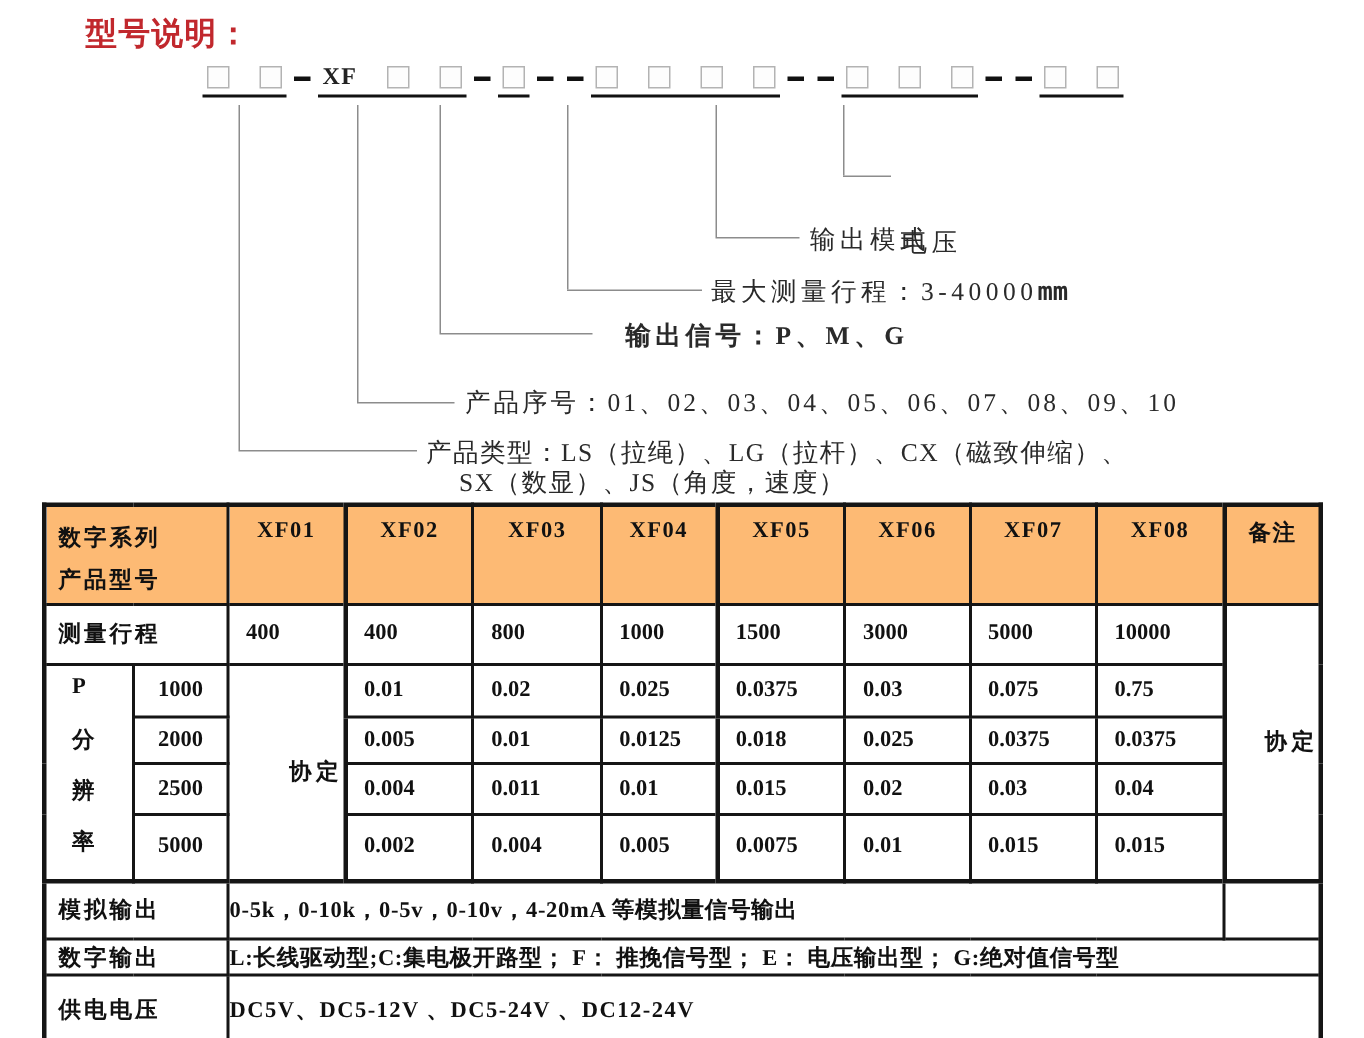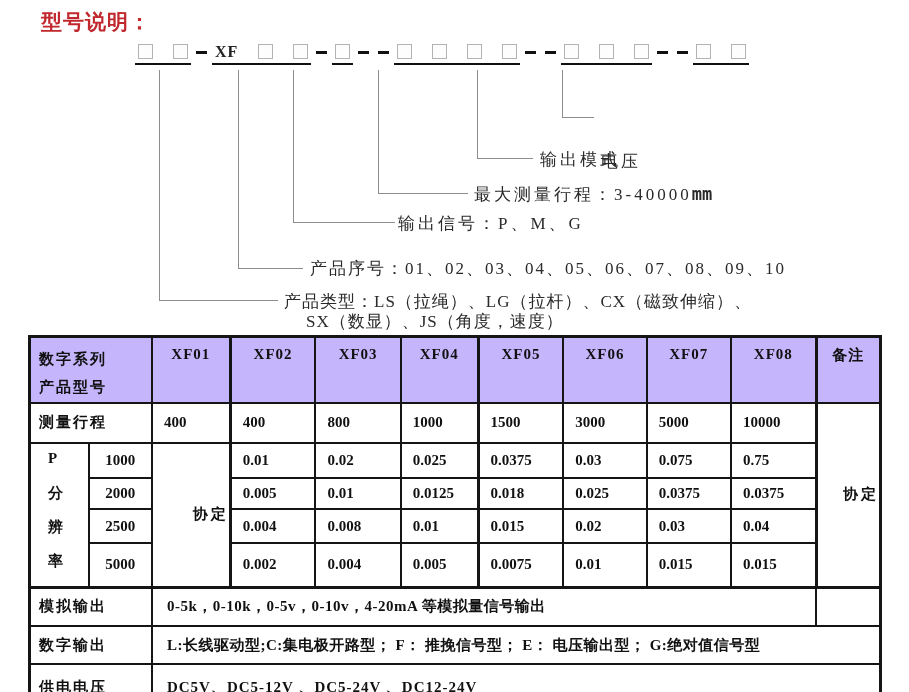--- a/index.html
+++ b/index.html
@@ -7,21 +7,21 @@
   body {
     position:relative;
     width:909px; height:692px;
     background:#ffffff;
     font-family:"Liberation Serif","DejaVu Serif",serif;
     color:#1b1b1b;
     overflow:hidden;
   }
   
   .page-title {
-    position:absolute; left:41px; top:8px;
+    position:absolute; left:57px; top:8px;
     font-family:"Liberation Sans","DejaVu Sans",sans-serif;
     font-size:21px; font-weight:bold; color:#c1282d;
     letter-spacing:1px;
   }
   
   .model-line {
     position:absolute; left:135px; top:44px;
     display:flex; align-items:flex-start;
   }
   .grp {
@@ -57,31 +57,31 @@
     width:854px; border-collapse:collapse; table-layout:fixed;
     border:3px solid #151515;
     font-family:"Liberation Serif","DejaVu Serif",serif;
   }
   table.spec td, table.spec th {
     border:2px solid #151515;
     font-size:15px; font-weight:bold; color:#111;
     overflow:hidden; white-space:nowrap;
   }
   th.hdr {
-    background:#c4b5fd; vertical-align:top; padding-top:8px;
+    background:#fdba74; vertical-align:top; padding-top:8px;
     font-size:16px; text-align:center; letter-spacing:1px;
   }
   th.hdr.first { text-align:left; padding-left:8px; line-height:1.85; letter-spacing:2px; }
   td.rowlabel { text-align:left; padding-left:8px; letter-spacing:2px; font-size:16px; }
   td.val  { text-align:left; padding-left:11px; }
   td.rng  { text-align:center; }
   td.agree{ text-align:right; letter-spacing:3px; font-size:16px; }
   td.pcol { vertical-align:top; padding:6px 0 0 17px; font-size:16px; }
   td.pcol div { height:34px; }
-  td.longval { text-align:left; padding-left:14px; letter-spacing:0.5px; font-size:15px; }
+  td.longval { text-align:left; letter-spacing:0.5px; font-size:15px; }
   .bl3 { border-left-width:3px !important; }
   .bt3 { border-top-width:3px !important; }
 </style>
 </head>
 <body>
 
 <div class="page-title">型号说明：</div>
 
 <div class="model-line">
   <div class="grp">
@@ -135,21 +135,21 @@
 
 <div class="vline" style="left:238px; top:70px; height:198px;"></div>
 <div class="hline" style="left:238px; top:268px; width:65px;"></div>
 
 <div class="vline" style="left:159px; top:70px; height:230px;"></div>
 <div class="hline" style="left:159px; top:300px; width:119px;"></div>
 
 <span class="callout-label" style="left:601px; top:107px;margin-top:43px;">电压</span>
 <span class="callout-label" style="left:540px; top:148px;">输出模式</span>
 <span class="callout-label" style="left:474px; top:183px;"><span>最大测量行程：3-40000</span><span class="unit">mm</span></span>
-<span class="callout-label" style="left:398px; top:212px;">输出信号：P、M、G</span>
+<span class="callout-label" style="left:417px; top:212px;font-weight:bold;">输出信号：P、M、G</span>
 <span class="callout-label" style="left:310px; top:257px; letter-spacing:2px;">产品序号：01、02、03、04、05、06、07、08、09、10</span>
 <span class="callout-label" style="left:284px; top:290px; letter-spacing:1px;">产品类型：LS（拉绳）、LG（拉杆）、CX（磁致伸缩）、</span>
 <span class="callout-label" style="left:306px; top:310px; letter-spacing:1px;">SX（数显）、JS（角度，速度）</span>
 
 <table class="spec">
   <colgroup>
     <col style="width:59px">
       <col style="width:63px">
       <col style="width:78px">
     <col style="width:85px">
@@ -212,21 +212,21 @@
     <td class="val">0.01</td>
     <td class="val">0.0125</td>
     <td class="val bl3">0.018</td>
     <td class="val">0.025</td>
     <td class="val">0.0375</td>
     <td class="val">0.0375</td>
   </tr>
   <tr style="height:32px">
     <td class="rng">2500</td>
     <td class="val bl3">0.004</td>
-    <td class="val">0.008</td>
+    <td class="val">0.011</td>
     <td class="val">0.01</td>
     <td class="val bl3">0.015</td>
     <td class="val">0.02</td>
     <td class="val">0.03</td>
     <td class="val">0.04</td>
   </tr>
   <tr style="height:41px">
     <td class="rng">5000</td>
     <td class="val bl3">0.002</td>
     <td class="val">0.004</td>
@@ -234,21 +234,21 @@
     <td class="val bl3">0.0075</td>
     <td class="val">0.01</td>
     <td class="val">0.015</td>
     <td class="val">0.015</td>
   </tr>
   <tr style="height:39px">
     <td class="rowlabel bt3" colspan="2">模拟输出</td>
     <td class="longval bt3" colspan="8">0-5k，0-10k，0-5v，0-10v，4-20mA 等模拟量信号输出</td>
     <td class="bt3"></td>
   </tr>
-  <tr style="height:38px">
+  <tr style="height:24px">
     <td class="rowlabel" colspan="2">数字输出</td>
     <td class="longval" colspan="9">L:长线驱动型;C:集电极开路型； F： 推挽信号型； E： 电压输出型； G:绝对值信号型</td>
   </tr>
   <tr style="height:47px">
     <td class="rowlabel" colspan="2">供电电压</td>
     <td class="longval" colspan="9" style="letter-spacing:1px;">DC5V、DC5-12V 、DC5-24V 、DC12-24V</td>
   </tr>
 </tbody>
   </table>
 

